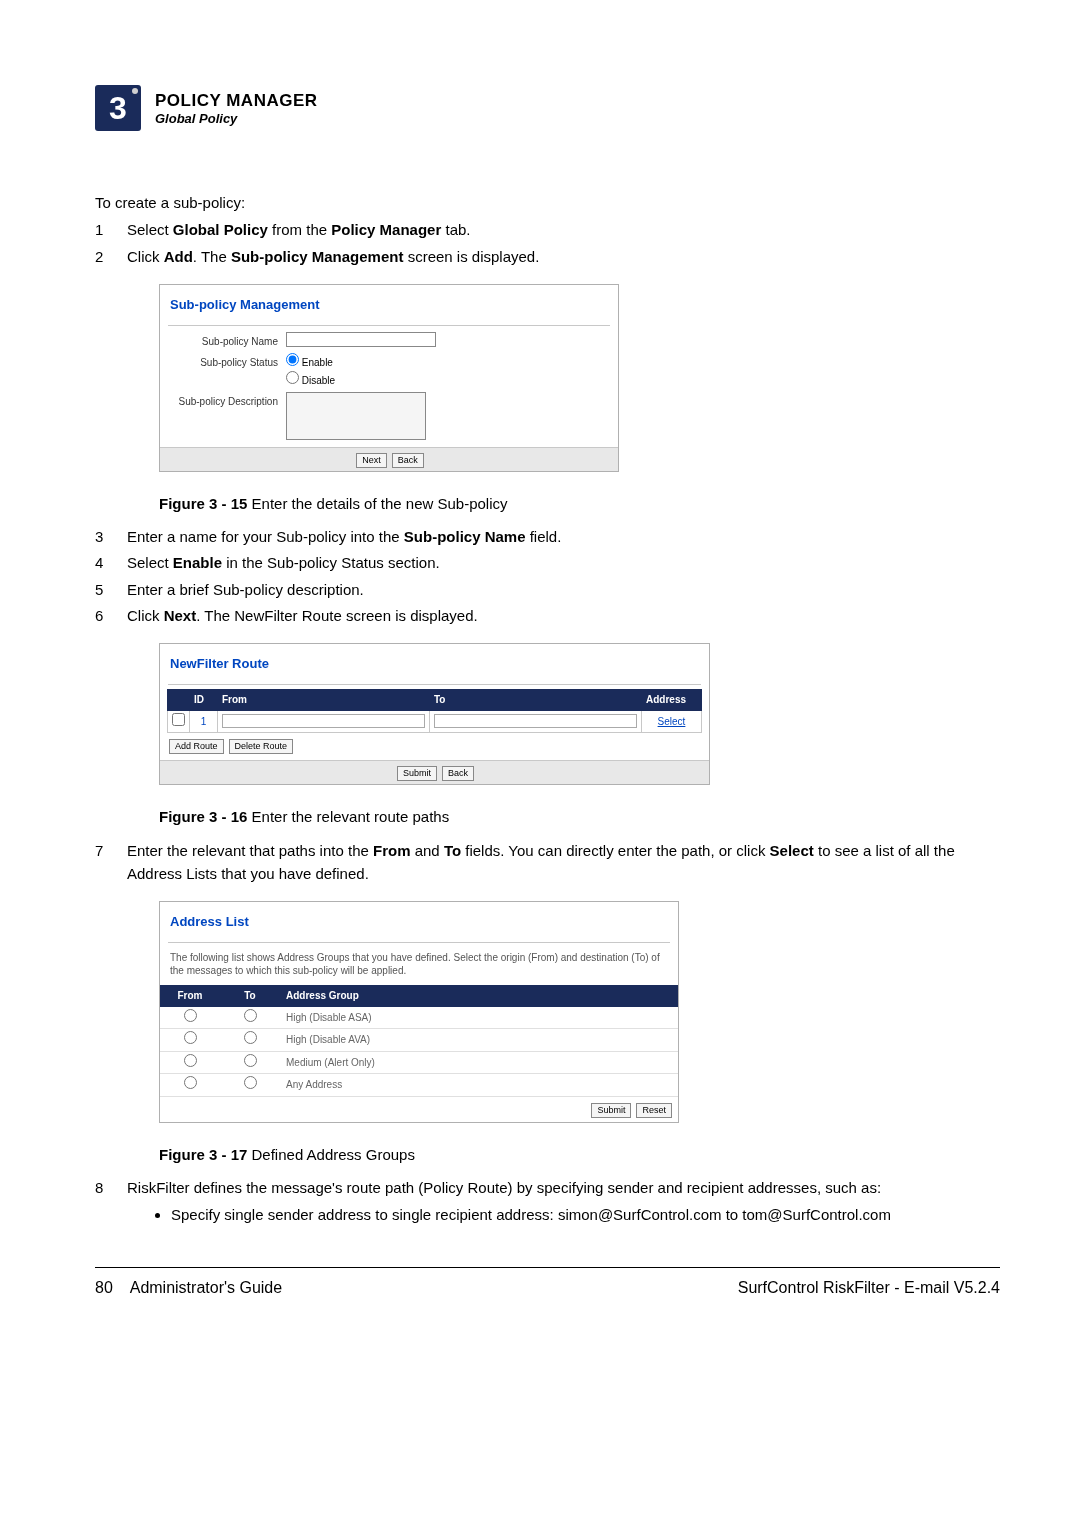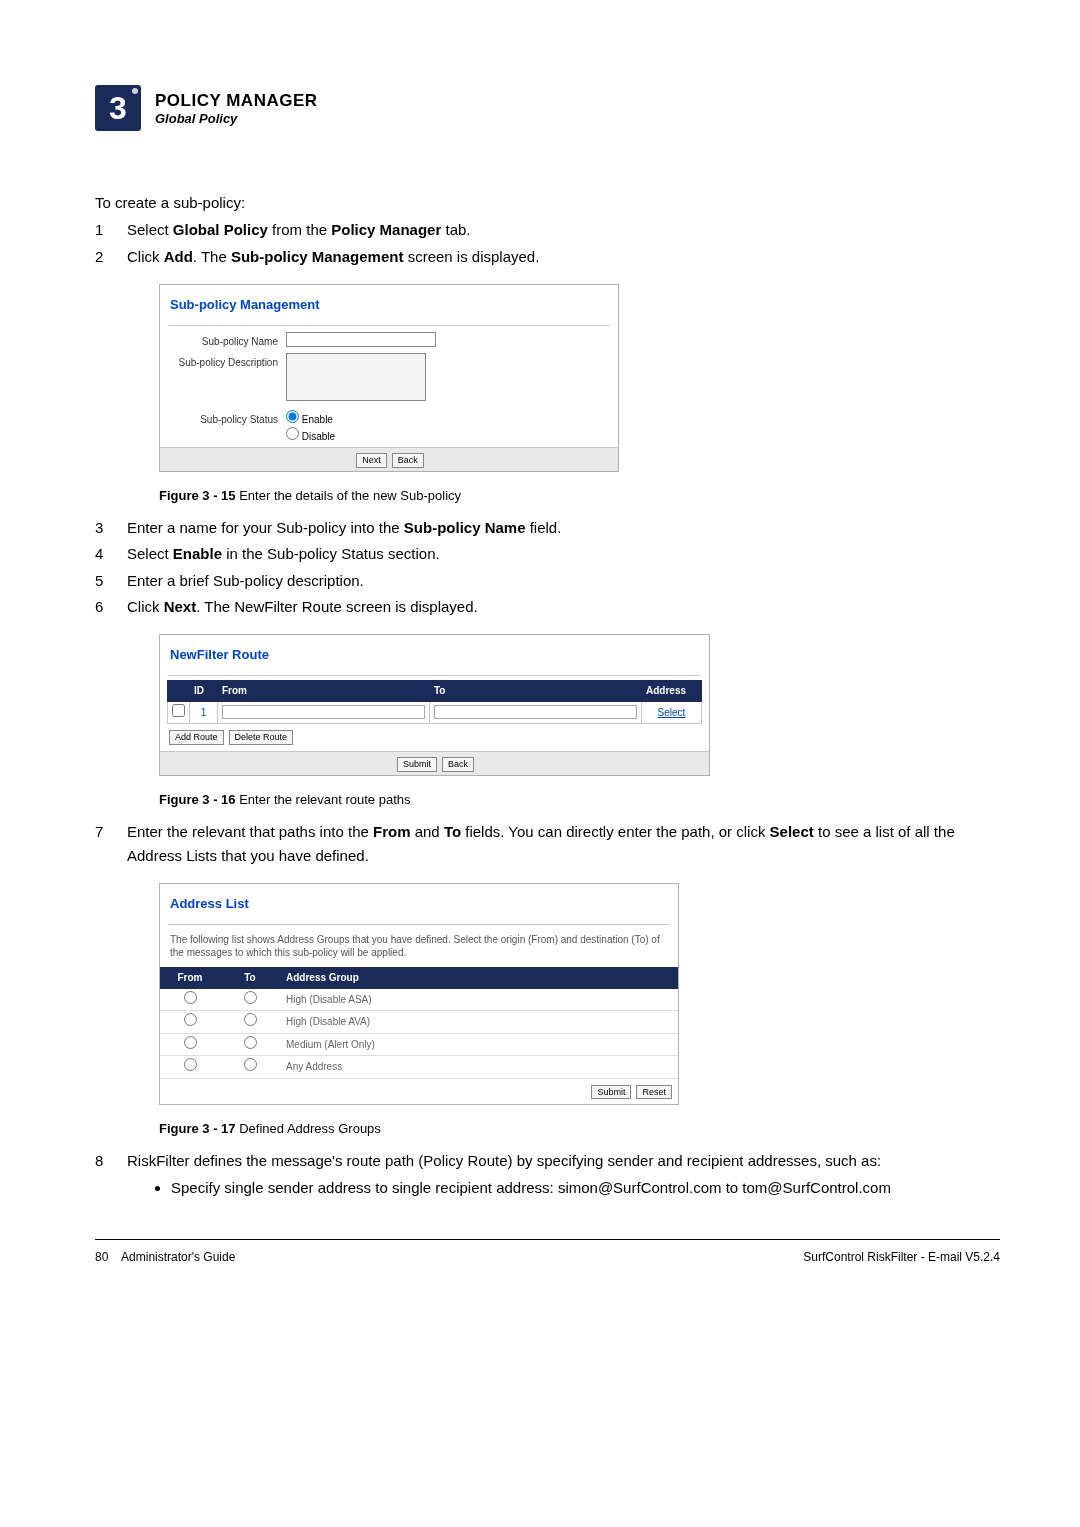--- a/index.html
+++ b/index.html
@@ -77,22 +77,22 @@
   .steps > li::before {
     content: counter(step);
     position: absolute;
     left: 0;
     top: 0;
   }
   .figure-container {
     margin: 16px 0 10px 32px;
   }
   .figure-caption {
-    font-size: 13px;
-    margin-top: 14px;
+    font-size: 15px;
+    margin-top: 20px;
   }
   .figure-caption .fig-label { font-weight: bold; }
   .mini-window {
     border: 1px solid #b0b0b0;
     background: #fff;
     font-size: 11px;
   }
   .mini-window-hr {
     border: none;
     border-top: 1px solid #c8c8c8;
@@ -229,21 +229,21 @@
   }
 
   .page-footer-line {
     border-top: 1px solid #000;
     margin-top: 40px;
     margin-bottom: 8px;
   }
   .page-footer {
     display: flex;
     justify-content: space-between;
-    font-size: 12px;
+    font-size: 16px;
   }
 </style>
 </head>
 <body>
 
 <div class="header">
   <div class="chapter-badge">3</div>
   <div class="header-titles">
     <h1>POLICY MANAGER</h1>
     <h2>Global Policy</h2>
@@ -264,29 +264,29 @@
       <span>Click </span><b>Add</b><span>. The </span><b>Sub-policy Management</b><span> screen is displayed.</span>
       <div class="figure-container">
         <div class="mini-window fig1">
           <div class="mw-title">Sub-policy Management</div>
           <hr class="mini-window-hr">
           <div class="fig1-row">
             <div class="fig1-label">Sub-policy Name</div>
             <div class="fig1-controls"><input type="text" style=""></div>
           </div>
           <div class="fig1-row">
-            <div class="fig1-label">Sub-policy Description</div>
-            <div class="fig1-controls"><textarea style=""></textarea></div>
-          </div>
-          <div class="fig1-row">
             <div class="fig1-label">Sub-policy Status</div>
             <div class="fig1-controls">
               <label><input type="radio" checked="" style=""> <span>Enable</span></label><br>
               <label><input type="radio" style=""> <span>Disable</span></label>
             </div>
+          </div>
+          <div class="fig1-row">
+            <div class="fig1-label">Sub-policy Description</div>
+            <div class="fig1-controls"><textarea style=""></textarea></div>
           </div>
           <div class="mw-footer">
             <span class="fake-btn">Next</span>
             <span class="fake-btn">Back</span>
           </div>
         </div>
         <div class="figure-caption">
           <span class="fig-label">Figure 3 - 15 </span><span>Enter the details of the new Sub-policy</span>
         </div>
       </div>

